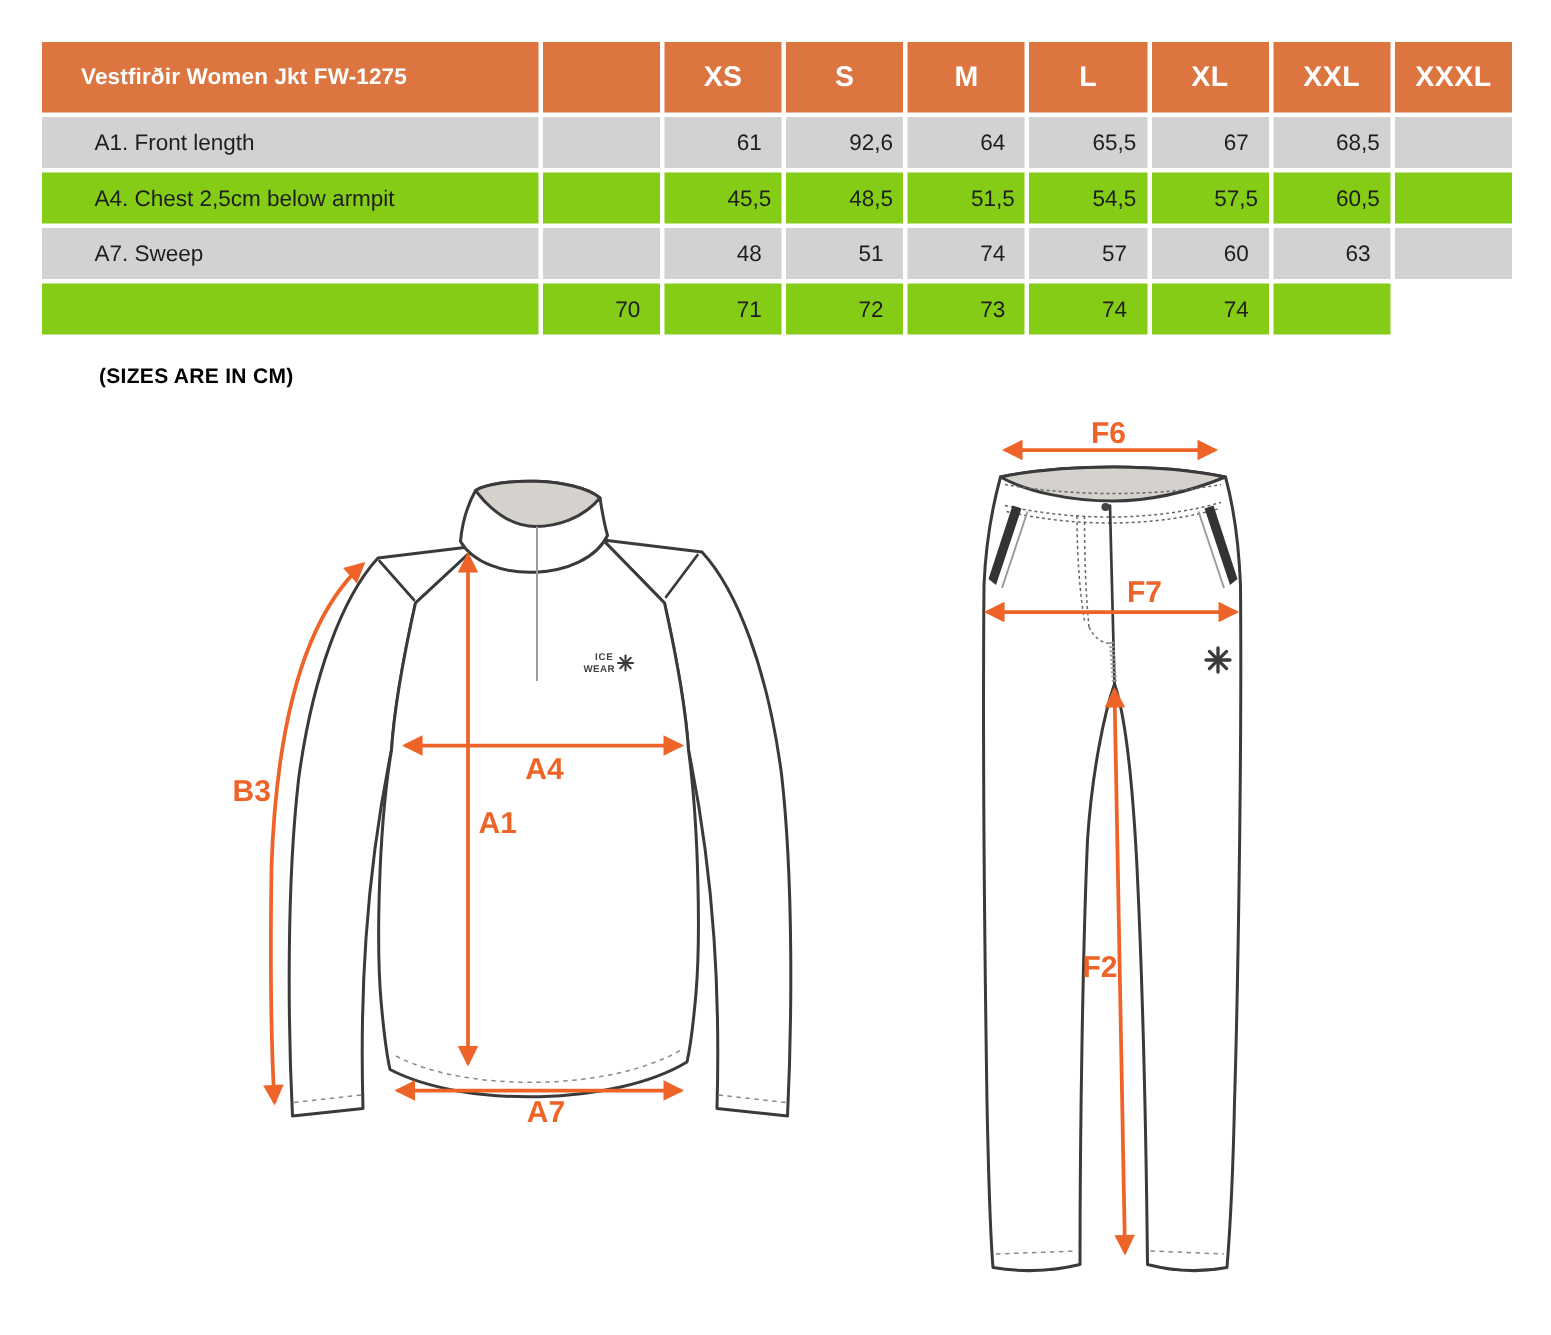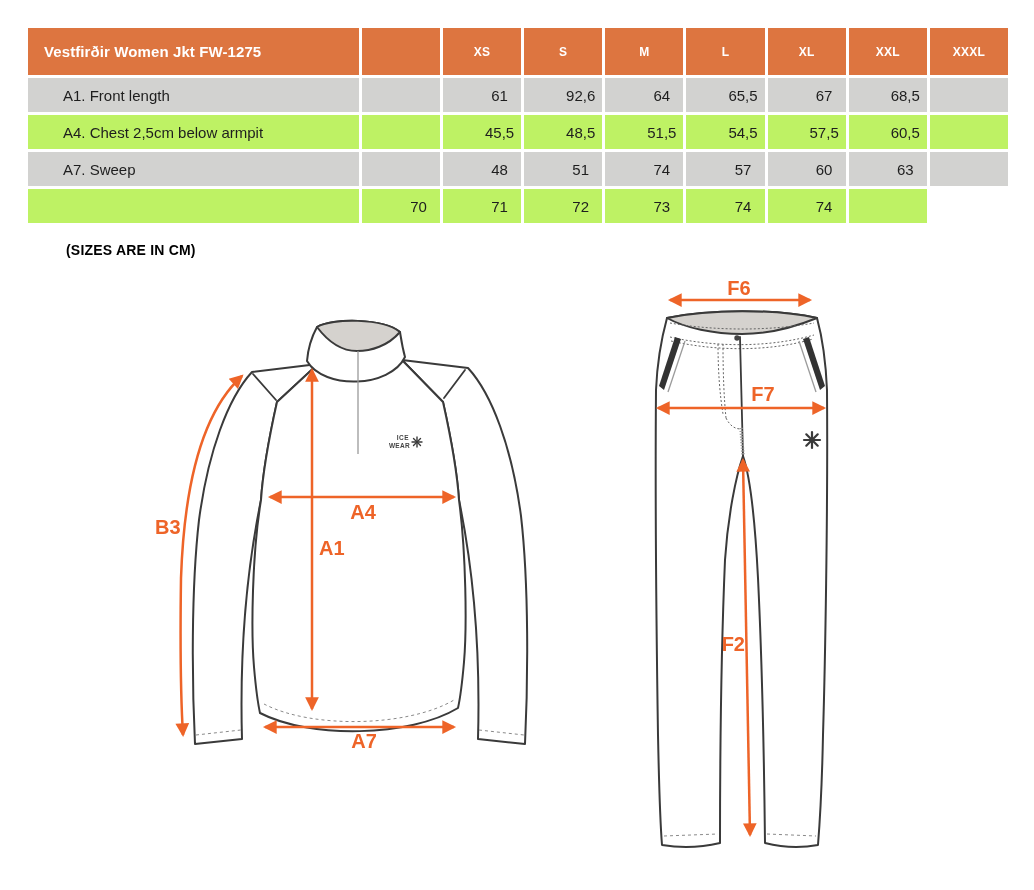--- a/index.html
+++ b/index.html
@@ -4,26 +4,26 @@
 <style>
   html,body{margin:0;padding:0;background:#fff;}
   .stage{position:relative;width:1034px;height:890px;background:#ffffff;
          font-family:"Liberation Sans",sans-serif;overflow:hidden;}
 
   
   .size-table{position:absolute;left:28px;top:28px;width:980px;display:grid;
               grid-template-columns:331px 78px repeat(7,1fr);
               grid-template-rows:47px repeat(4,34px);gap:3px;}
   .cell{display:flex;align-items:center;justify-content:center;}
-  .th{background:#dd7540;color:#ffffff;font-weight:bold;font-size:12px;letter-spacing:.3px;}
-  .th.name{justify-content:flex-start;padding-left:16px;font-size:15px;letter-spacing:.1px;}
+  .th{background:#dd7540;color:#ffffff;font-weight:bold;font-size:19px;letter-spacing:.3px;}
+  .th.name{justify-content:flex-start;padding-left:26px;font-size:15px;letter-spacing:.1px;}
   .td{font-size:15px;color:#1e1e1e;padding-left:35px;}
   .td.label{justify-content:flex-start;}
   .dark{background:#d2d2d0;}
-  .light{background:#bef264;text-align:right;}
+  .light{background:#84cc16;text-align:right;}
 
   
   .note{position:absolute;left:66px;top:242px;font-size:14px;font-weight:bold;
         color:#000000;letter-spacing:.2px;}
 
   
   .diagram{position:absolute;}
   .jacket-svg{left:140px;top:292px;}
   .pants-svg{left:640px;top:280px;}
   .garm{fill:#ffffff;stroke:#3a3a3a;stroke-width:2;stroke-linejoin:round;stroke-linecap:round;}

